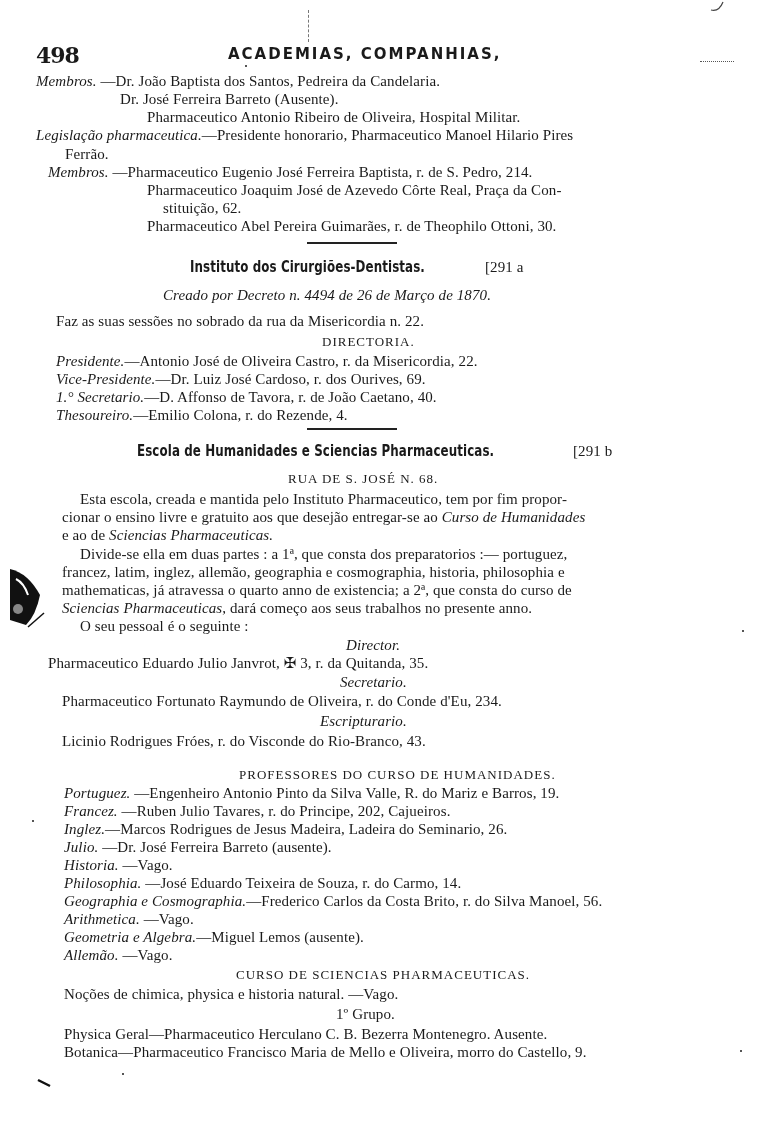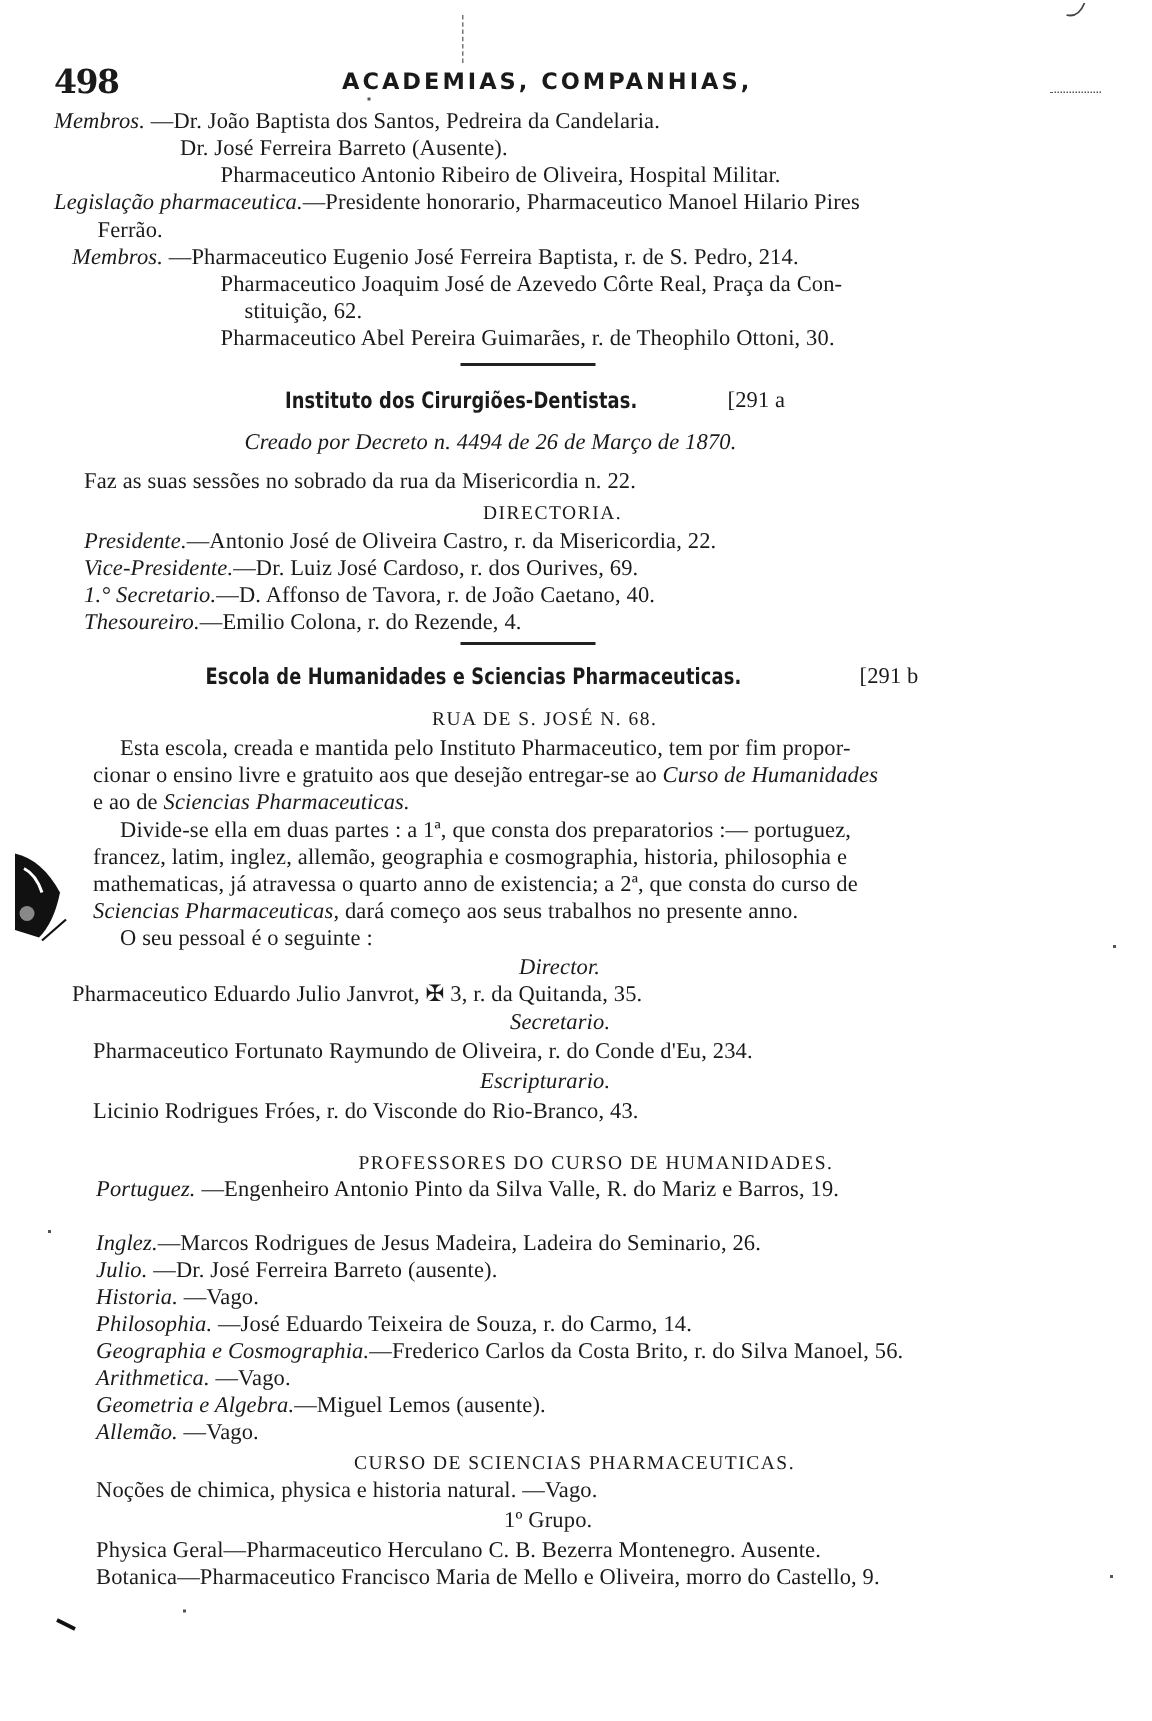--- a/index.html
+++ b/index.html
@@ -89,20 +89,21 @@
   <div class="ln it" style="left:346px;top:636px;">Director.</div>
   <div class="ln" style="left:48px;top:654px;">Pharmaceutico Eduardo Julio Janvrot, ✠ 3, r. da Quitanda, 35.</div>
   <div class="ln it" style="left:340px;top:673px;">Secretario.</div>
   <div class="ln" style="left:62px;top:692px;">Pharmaceutico Fortunato Raymundo de Oliveira, r. do Conde d'Eu, 234.</div>
   <div class="ln it" style="left:320px;top:712px;">Escripturario.</div>
   <div class="ln" style="left:62px;top:732px;">Licinio Rodrigues Fróes, r. do Visconde do Rio-Branco, 43.</div>
 
   <div class="ln smallcaps" style="left:239px;top:766px;">PROFESSORES DO CURSO DE HUMANIDADES.</div>
 
   <div class="ln" style="left:64px;top:784px;"><span class="it">Portuguez.</span><span> —Engenheiro Antonio Pinto da Silva Valle, R. do Mariz e Barros, 19.</span></div>
+  <div class="ln" style="left:64px;top:802px;"><span class="it">Francez.</span><span> —Ruben Julio Tavares, r. do Principe, 202, Cajueiros.</span></div>
   <div class="ln" style="left:64px;top:820px;"><span class="it">Inglez.</span><span>—Marcos Rodrigues de Jesus Madeira, Ladeira do Seminario, 26.</span></div>
   <div class="ln" style="left:64px;top:838px;"><span class="it">Julio.</span><span> —Dr. José Ferreira Barreto (ausente).</span></div>
   <div class="ln" style="left:64px;top:856px;"><span class="it">Historia.</span><span> —Vago.</span></div>
   <div class="ln" style="left:64px;top:874px;"><span class="it">Philosophia.</span><span> —José Eduardo Teixeira de Souza, r. do Carmo, 14.</span></div>
   <div class="ln" style="left:64px;top:892px;"><span class="it">Geographia e Cosmographia.</span><span>—Frederico Carlos da Costa Brito, r. do Silva Manoel, 56.</span></div>
   <div class="ln" style="left:64px;top:910px;"><span class="it">Arithmetica.</span><span> —Vago.</span></div>
   <div class="ln" style="left:64px;top:928px;"><span class="it">Geometria e Algebra.</span><span>—Miguel Lemos (ausente).</span></div>
   <div class="ln" style="left:64px;top:946px;"><span class="it">Allemão.</span><span> —Vago.</span></div>
 
   <div class="ln smallcaps" style="left:236px;top:966px;text-align:center;">CURSO DE SCIENCIAS PHARMACEUTICAS.</div>

